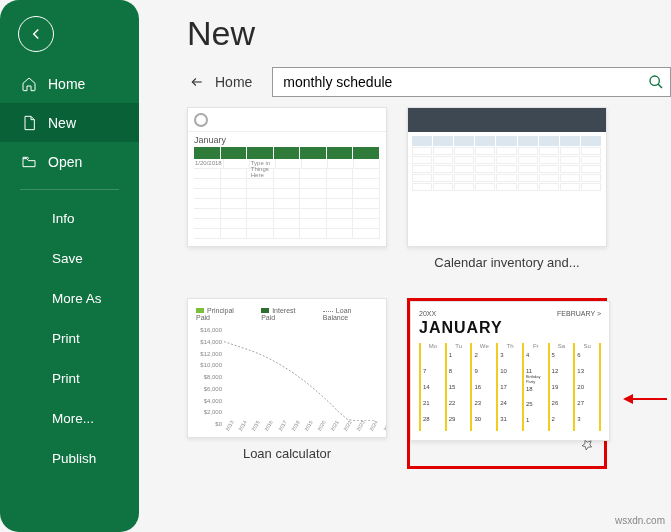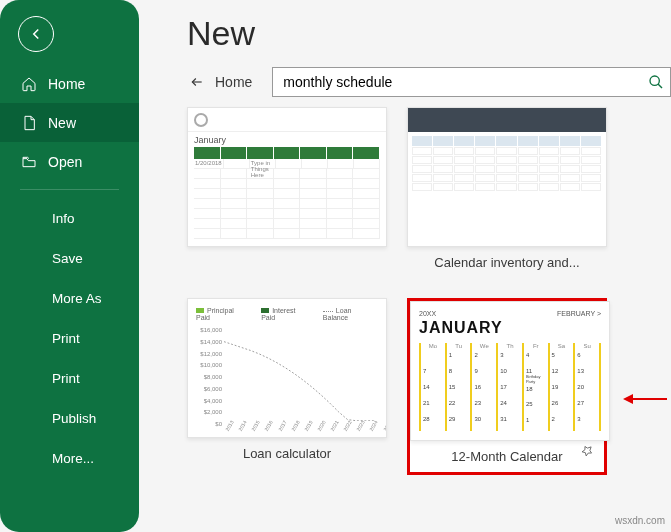--- a/index.html
+++ b/index.html
@@ -103,22 +103,22 @@
         </svg>
       </span>
     <span>Open</span>
   </div>
   <div class="nav-sep"></div>
   <div class="sub-nav">Info</div>
   <div class="sub-nav">Save</div>
   <div class="sub-nav">More As</div>
   <div class="sub-nav">Print</div>
   <div class="sub-nav">Print</div>
+  <div class="sub-nav">More...</div>
   <div class="sub-nav">Publish</div>
-  <div class="sub-nav">More...</div>
 </div>
 
 <div class="main">
   <div class="page-title">New</div>
   <div class="topbar">
     <div class="back-link">
       <svg width="20" height="14" viewBox="0 0 24 24" fill="none" stroke="#3a3a3a" stroke-width="2">
           <path d="M20 12H4"></path>
           <path d="M10 6l-6 6 6 6"></path>
         </svg>
@@ -483,21 +483,20 @@
                 <div class="t4-day">Su</div>
                 <div class="t4-cell">6</div>
                 <div class="t4-cell">13</div>
                 <div class="t4-cell">20</div>
                 <div class="t4-cell">27</div>
                 <div class="t4-cell">3</div>
               </div>
             </div>
         </div>
       </div>
-      <div class="card-label" style="background:#fff;">12-Month Calendar</div>
       <div class="pin">
         <svg width="14" height="14" viewBox="0 0 24 24" fill="none" stroke="#666" stroke-width="1.5">
             <path d="M12 2l3 6 5 1-4 4 1 6-5-3-5 3 1-6-4-4 5-1z" transform="rotate(45 12 12)"></path>
           </svg>
       </div>
     </div>
 
   </div>
 
   <svg class="arrow-annot" width="46" height="14">

